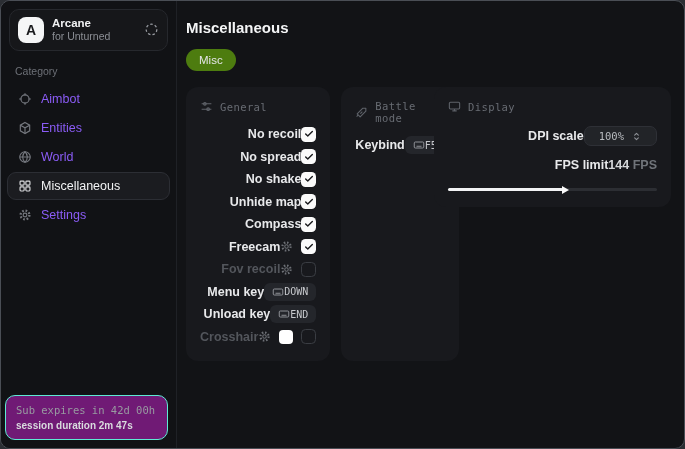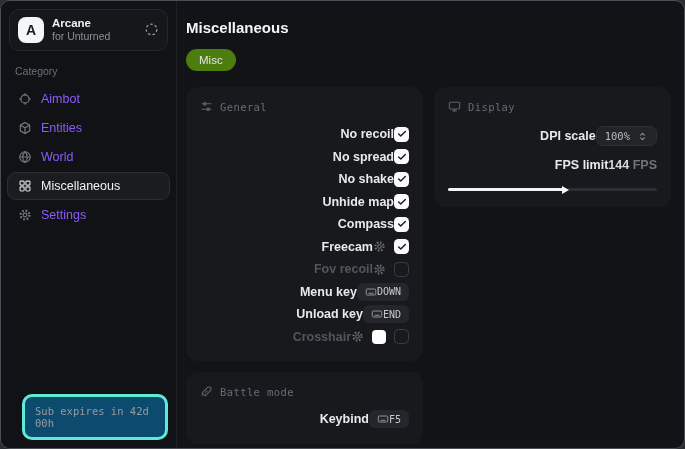--- a/index.html
+++ b/index.html
@@ -36,37 +36,37 @@
   .nav-item {
     display:flex; align-items:center; gap:9px; padding:6px 10px;
     border-radius:9px; border:1px solid transparent;
     color:#8b5cf6; font-size:12.5px; font-weight:500; cursor:pointer;
   }
   .nav-item .nicon { display:flex; color:#74777e; }
   .nav-item.active { color:#f2f3f4; background:#1b1c20; border-color:#2c2e34; }
   .nav-item.active .nicon { color:#d9dadd; }
 
   .status-card {
-    position:absolute; left:21px; right:8px; bottom:8px;
-    border:3px solid #5eead4; border-radius:10px; background:#0c4a6e;
+    position:absolute; left:4px; right:8px; bottom:8px;
+    border:1px solid #5eead4; border-radius:10px; background:#701a75;
     padding:8px 10px;
   }
   .status-line1 { font-family:"DejaVu Sans Mono", monospace; font-size:10.5px; color:#989ba1; }
   .status-line2 { margin-top:4px; font-size:10px; font-weight:bold; color:#d9dbde; }
 
   
   .main { flex:1; padding:18px 15px 14px 9px; }
   .page-title { font-size:15px; font-weight:bold; color:#f4f5f6; }
   .tab-pill {
     display:inline-block; margin-top:13px; background:#4d7c0f; color:#e4e5e8;
     border-radius:15px; padding:5px 13px; font-size:11.5px; font-weight:500; cursor:pointer;
   }
 
   .grid { margin-top:16px; display:flex; gap:11px; align-items:flex-start; }
-  .col { display:flex; flex-direction:column; gap:11px; width:237px; }
+  .col { display:flex; flex-direction:row; gap:11px; width:237px; }
 
   .card { background:#18191d; border-radius:12px; padding:12px 12px 13px; width:237px; }
   .card-head {
     display:flex; align-items:center; gap:7px; margin:1px 2px 10px;
     color:#686c73; font-family:"DejaVu Sans Mono", monospace; font-size:10.5px; letter-spacing:.4px;
   }
   .card-head .hicon { display:flex; color:#5f636a; }
 
   .row {
     display:flex; align-items:center; justify-content:flex-end;
@@ -89,21 +89,21 @@
 
   .keybadge {
     display:flex; align-items:center; gap:0; background:#24262b;
     border-radius:6px; padding:3px 8px; cursor:pointer;
     font-family:"DejaVu Sans Mono", monospace; font-size:10px; color:#c6c8cc;
   }
   .keybadge .kicon { display:flex; color:#8e9197; }
 
   .select {
     display:flex; align-items:center; gap:7px; background:#222428;
-    border:1px solid #2e3036; border-radius:7px; padding:3px 8px; cursor:pointer;
+    border:1px solid #2e3036; border-radius:7px; padding:3px 14px; cursor:pointer;
     font-family:"DejaVu Sans Mono", monospace; font-size:10.5px; color:#b9bcc0;
   }
   .select .sicon { display:flex; color:#8e9197; }
 
   .value-group { font-size:12.5px; }
   .value-num { color:#d6d8db; font-weight:bold; }
   .value-unit { color:#70747a; font-weight:600; }
 
   .slider { margin:11px 2px 3px; position:relative; height:3px; border-radius:2px; background:#2c2e33; cursor:pointer; }
   .slider-fill { position:absolute; left:0; top:0; bottom:0; background:#f2f3f4; border-radius:2px; }
@@ -183,20 +183,21 @@
             <circle cx="12" cy="12" r="7.5" stroke-width="4" stroke-dasharray="2.8 3.1"></circle>
             <circle cx="12" cy="12" r="3.2" stroke-width="2"></circle>
           </svg>
         </span>
         <span>Settings</span>
       </div>
     </nav>
 
     <div class="status-card">
       <div class="status-line1">Sub expires in 42d 00h</div>
+      <div class="status-line2">session duration 2m 47s</div>
     </div>
   </aside>
 
   <main class="main">
     <div class="page-title">Miscellaneous</div>
     <div class="tab-pill">Misc</div>
 
     <div class="grid">
       <div class="col">
 

